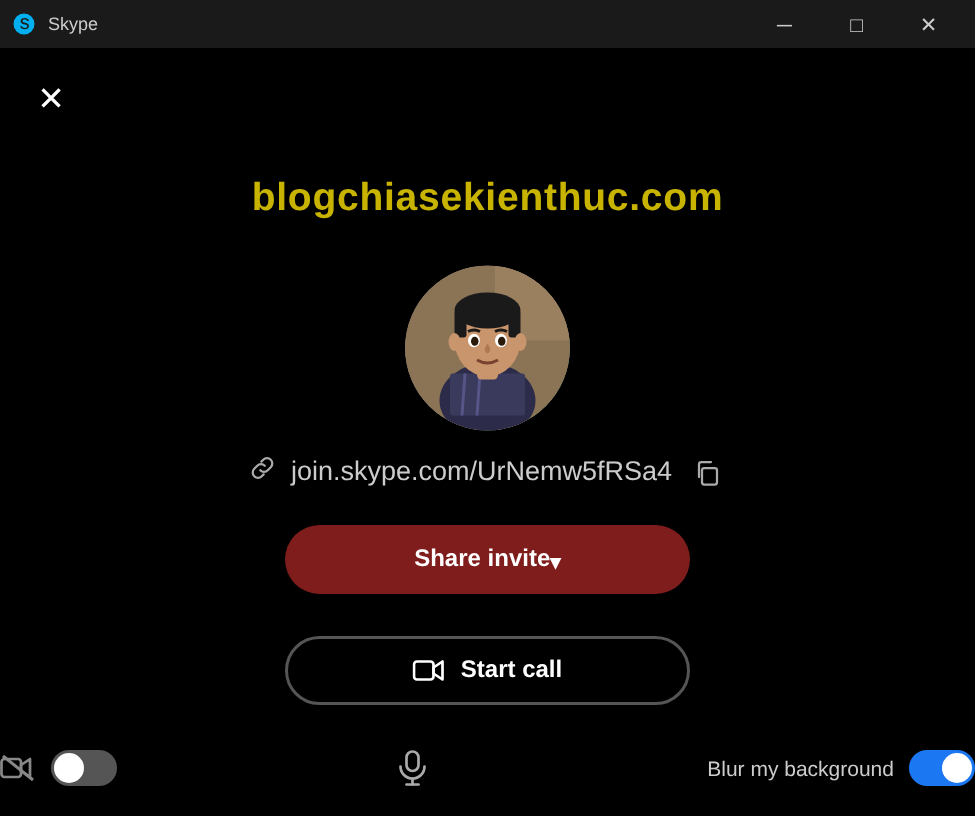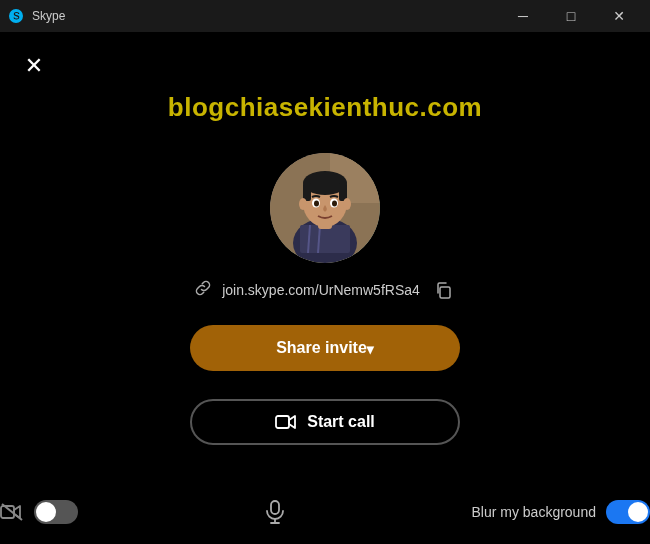--- a/index.html
+++ b/index.html
@@ -77,21 +77,21 @@
       color: #ffffff;
       font-size: 22px;
       cursor: pointer;
       display: flex;
       align-items: center;
       justify-content: center;
     }
 
     
     .website-text {
-      margin-top: 60px;
+      margin-top: 84px;
       color: #c8b400;
       font-size: 26px;
       font-weight: bold;
       letter-spacing: 0.5px;
     }
 
     
     .avatar-container {
       margin-top: 30px;
       width: 110px;
@@ -118,39 +118,39 @@
       margin-top: 16px;
       color: #cccccc;
       font-size: 14px;
     }
     .join-link-icon {
       color: #aaa;
       font-size: 16px;
     }
     .join-link-text {
       color: #cccccc;
-      font-size: 14px;
+      font-size: 18px;
     }
     .copy-btn {
       background: transparent;
       border: none;
       color: #aaaaaa;
       cursor: pointer;
       font-size: 18px;
       padding: 2px 4px;
       display: flex;
       align-items: center;
     }
 
     
     .share-invite-btn {
       margin-top: 24px;
       width: 270px;
       height: 46px;
-      background: #a16207;
+      background: #7f1d1d;
       border: none;
       border-radius: 24px;
       color: white;
       font-size: 16px;
       font-weight: 600;
       cursor: pointer;
       display: flex;
       align-items: center;
       justify-content: center;
       gap: 0;

